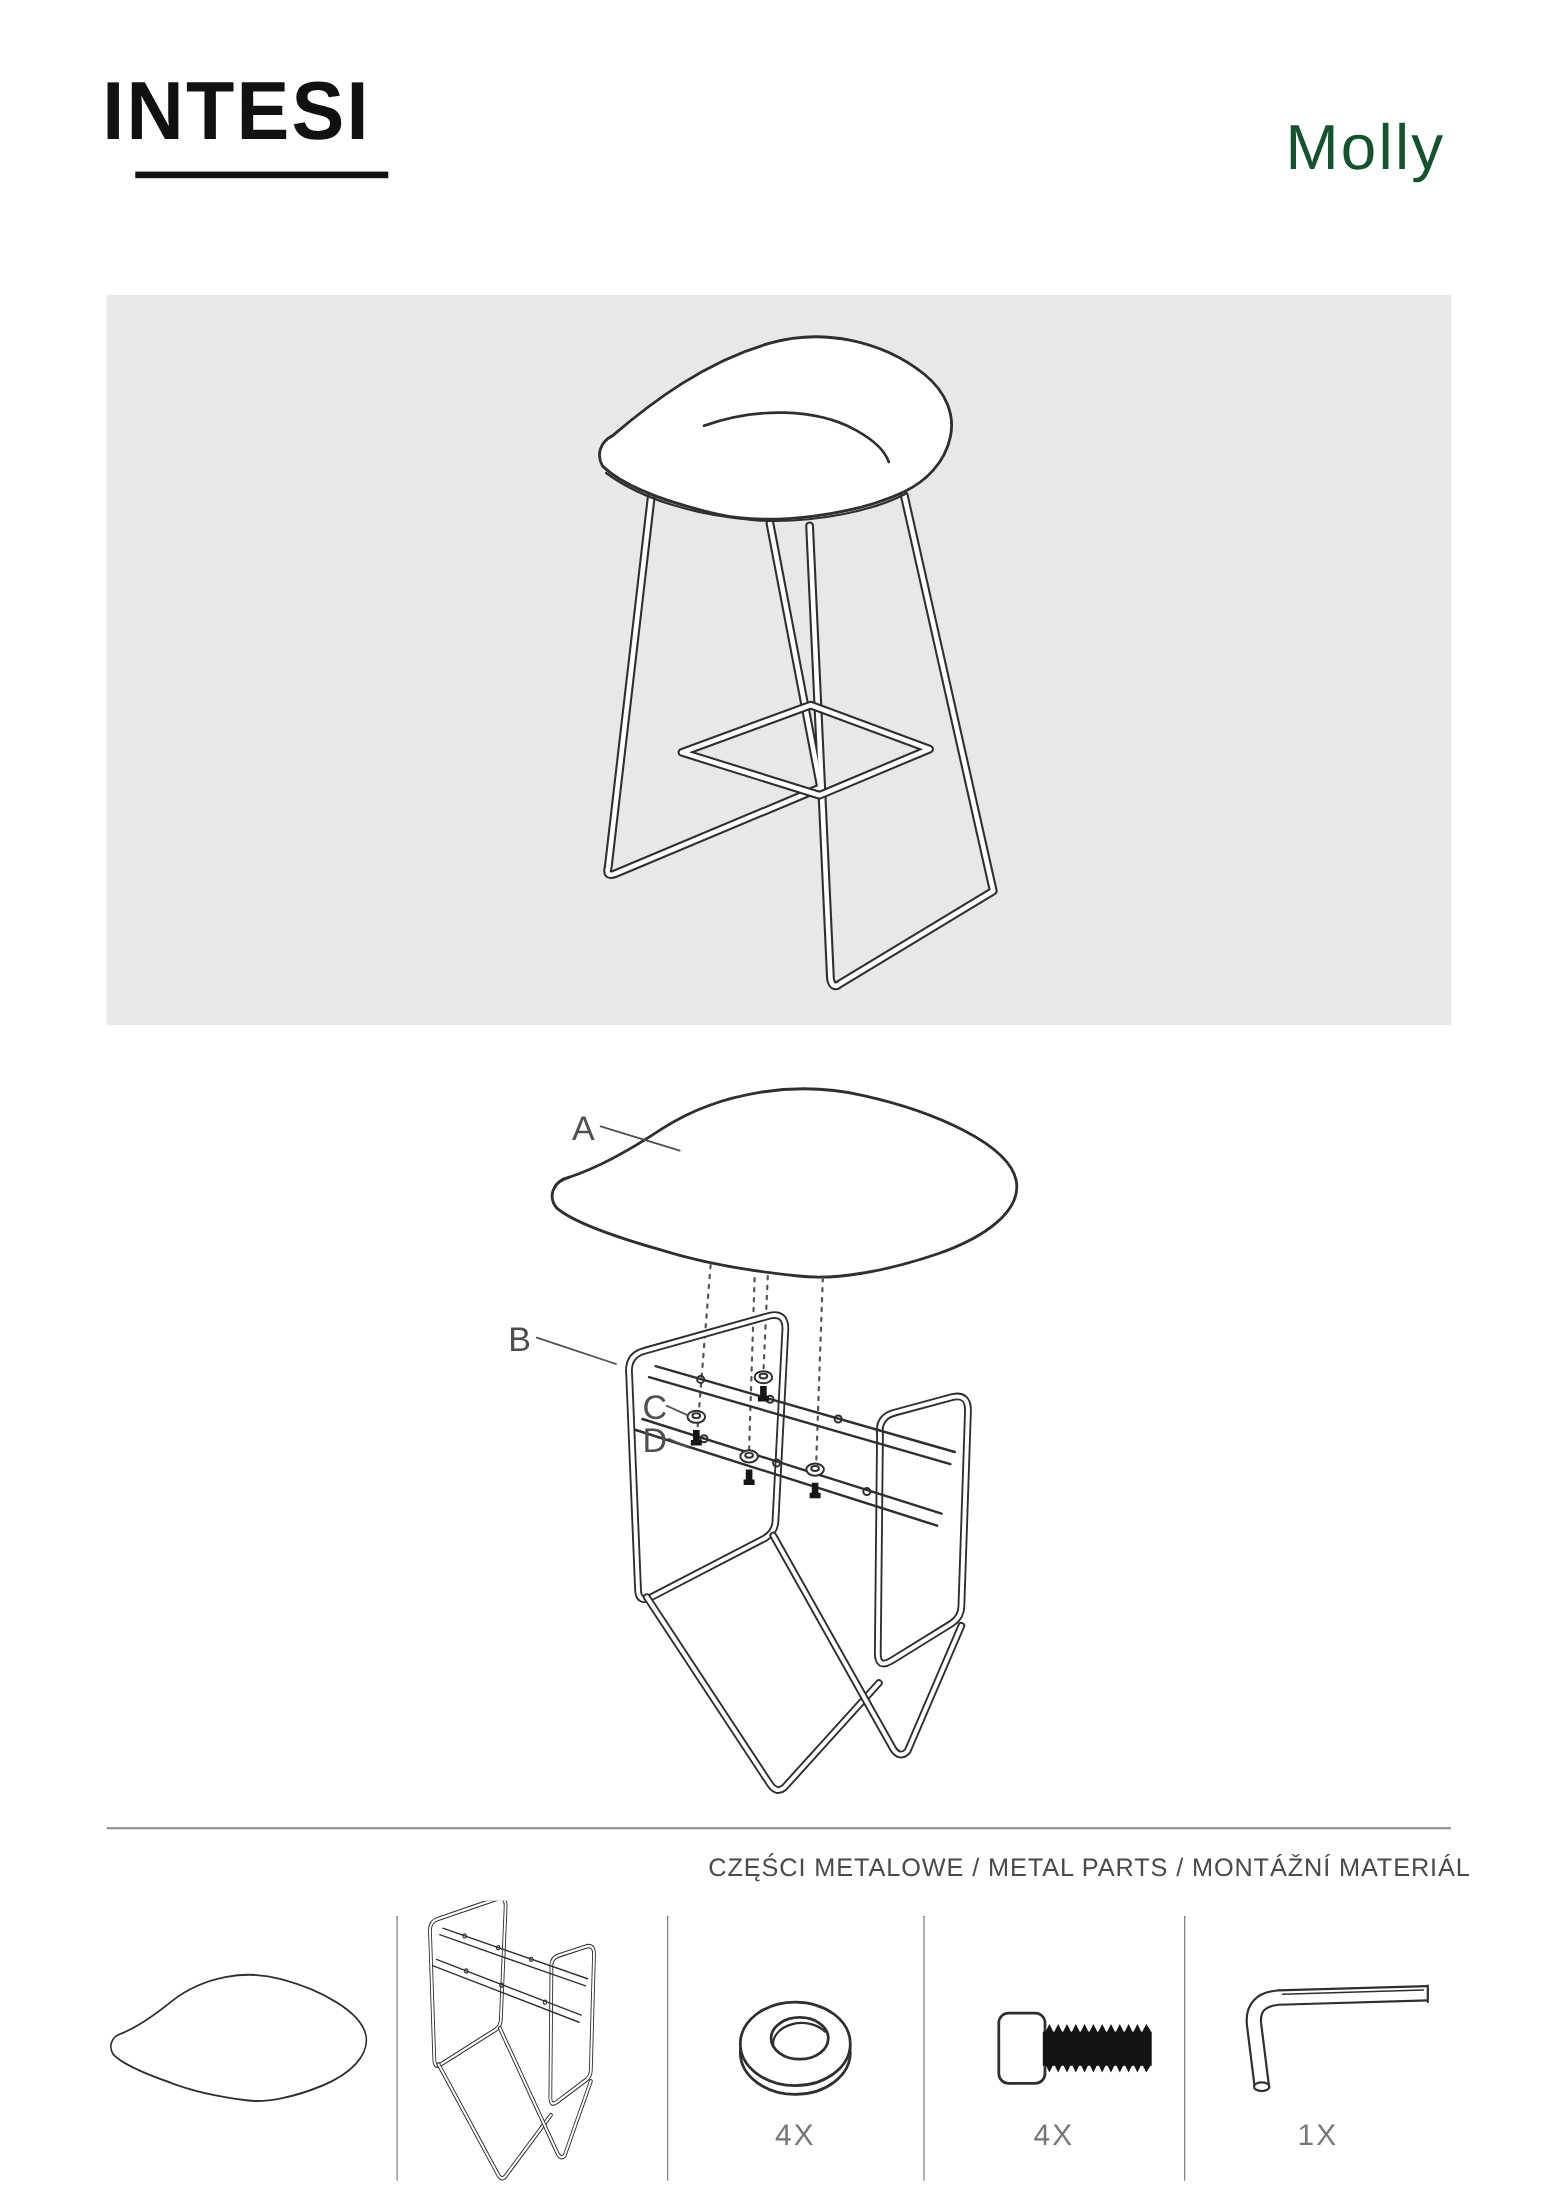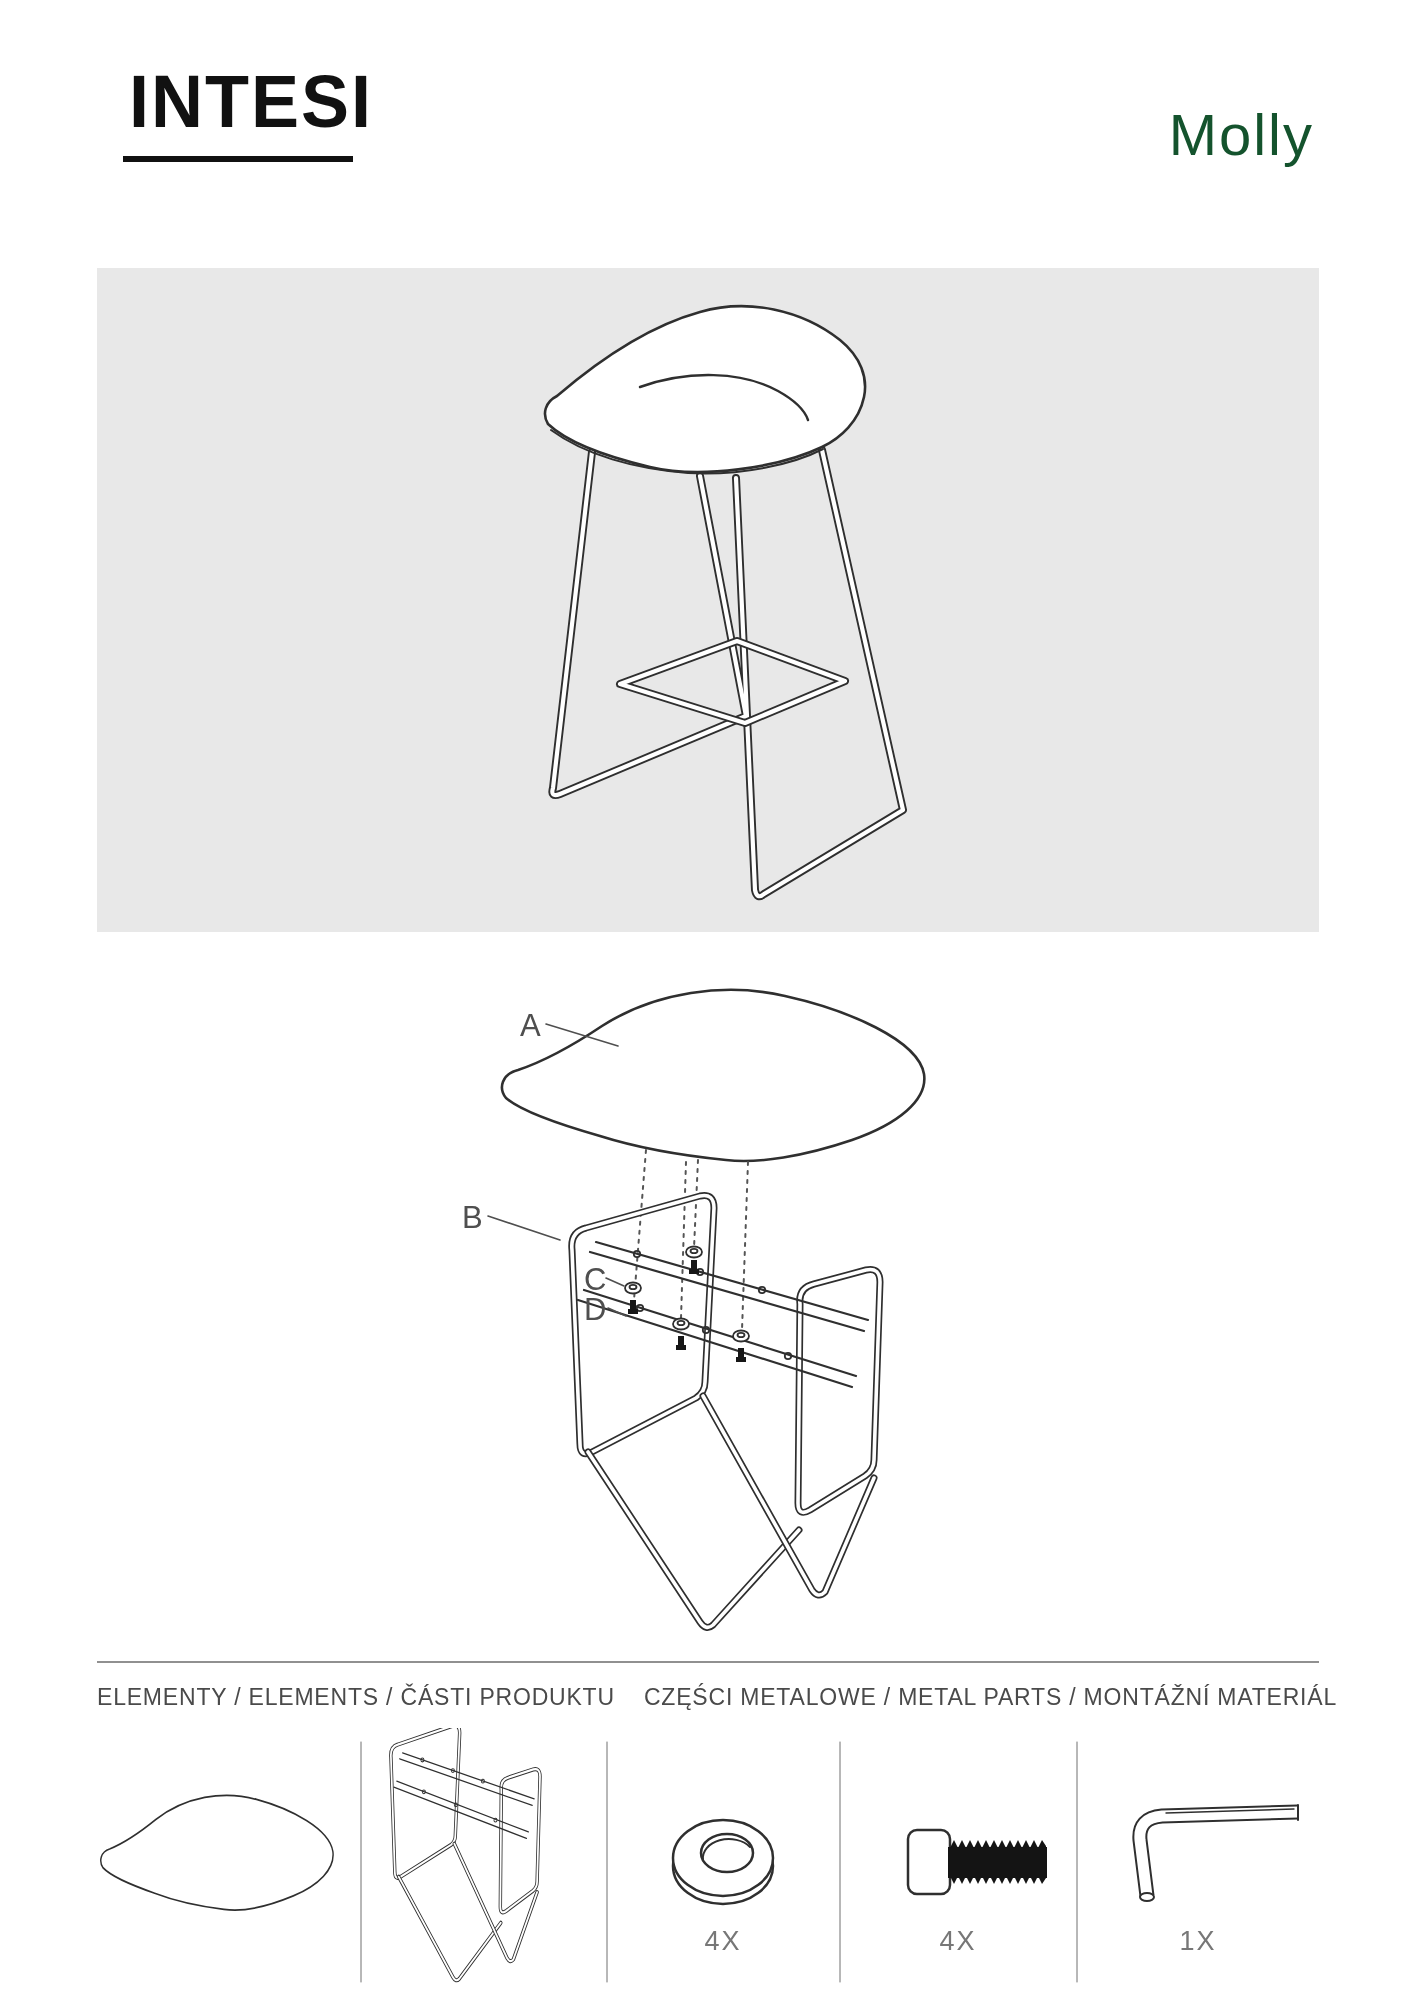--- a/index.html
+++ b/index.html
@@ -2,21 +2,21 @@
 <html><head>
 <meta charset="utf-8">
 <style>
   html,body { margin:0; padding:0; background:#ffffff; }
   .page {
     position:relative; width:1414px; height:2000px;
     background:#ffffff; overflow:hidden;
     font-family:"Liberation Sans", sans-serif;
   }
   
-  .logo { position:absolute; left:93px; top:64px; width:280px; height:110px;text-align:right; }
+  .logo { position:absolute; left:93px; top:64px; width:280px; height:110px; }
   .logo-text {
     display:block; font-size:72px; font-weight:800; letter-spacing:2px;
     color:#111; line-height:1; transform:scaleY(1.04); transform-origin:top left;
     font-family:"Liberation Sans", sans-serif;
   }
   .logo-underline {
     position:absolute; left:30px; top:92px; width:230px; height:6px; background:#111;
   }
   .product-name {
     position:absolute; right:100px; top:106px;
@@ -164,21 +164,20 @@
         <path d="M 608,1308 L 626,1316"></path>
       </g>
       <text class="part-label" x="520" y="1036">A</text>
       <text class="part-label" x="462" y="1228">B</text>
       <text class="part-label" x="584" y="1290">C</text>
       <text class="part-label" x="584" y="1320">D</text>
     </g>
   </svg>
 
   <div class="section-divider"></div>
-  <div class="section-header left">ELEMENTY / ELEMENTS / ČÁSTI PRODUKTU</div>
   <div class="section-header right">CZĘŚCI METALOWE / METAL PARTS / MONTÁŽNÍ MATERIÁL</div>
 
   <svg class="parts-strip" width="1222" height="262" viewBox="97 1728 1222 262">
     <g fill="none" stroke-linecap="round" stroke-linejoin="round">
 
       <g stroke="#707070" stroke-width="1">
         <line x1="361" y1="1742" x2="361" y2="1982"></line>
         <line x1="607" y1="1742" x2="607" y2="1982"></line>
         <line x1="840" y1="1742" x2="840" y2="1982"></line>
         <line x1="1077" y1="1742" x2="1077" y2="1982"></line>

